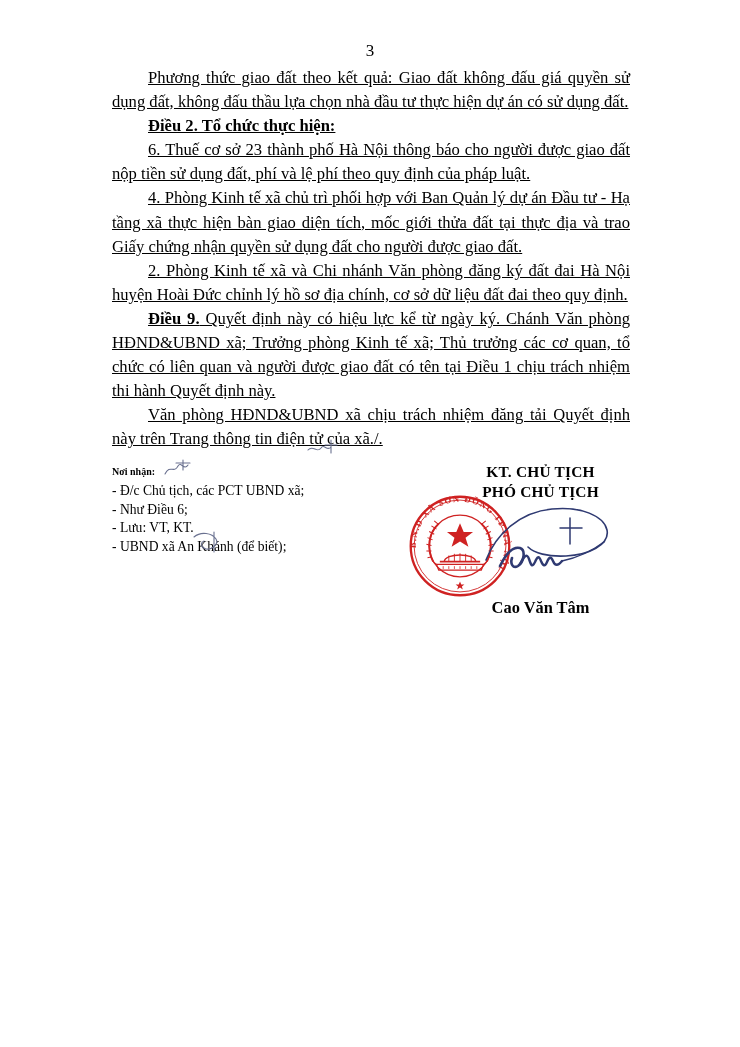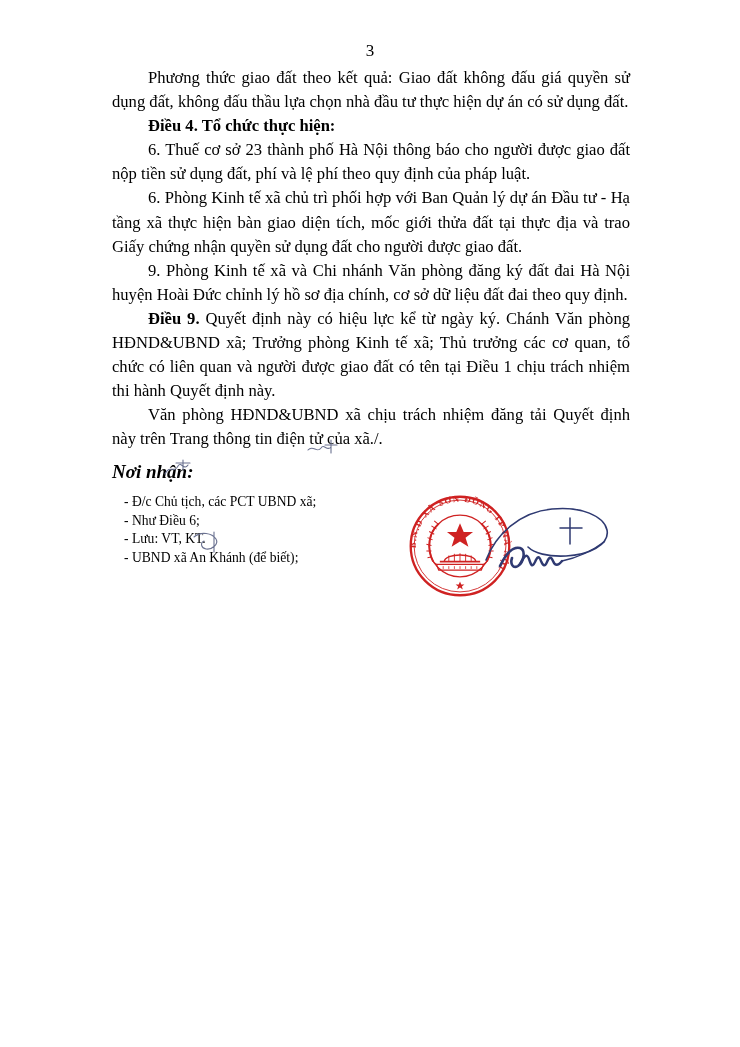--- a/index.html
+++ b/index.html
@@ -28,47 +28,47 @@
     text-align: center;
     font-size: 17px;
     line-height: 20px;
   }
   
   .doc-body {
     position: absolute;
     left: 112px;
     top: 66px;
     width: 518px;
+    text-decoration: underline;
   }
   .para {
     margin: 0;
     font-size: 16.6px;
     line-height: 24.1px;
     text-align: justify;
     text-indent: 36px;
     hyphens: none;
   }
   .heading-inline { font-weight: bold; }
 
   
   .recipients {
     position: absolute;
     left: 112px;
     top: 462px;
     width: 260px;
   }
   .recipients-title {
     font-weight: bold;
-    font-style: italic;
-    font-size: 19px;
+    font-size: 10px;
     line-height: 19px;
     margin: 0 0 1px 0;
   }
   .recipients-list {
-    margin: 12px;
+    margin: 0;
     padding: 0;
     list-style: none;
   }
   .recipients-list li {
     font-size: 13.6px;
     line-height: 18.6px;
     white-space: nowrap;
   }
 
   .signblock {
@@ -119,29 +119,29 @@
 <body>
 
 <div id="page">
 
   <div class="page-number">3</div>
 
   <div class="doc-body">
 
     <p class="para">Phương thức giao đất theo kết quả: Giao đất không đấu giá quyền sử dụng đất, không đấu thầu lựa chọn nhà đầu tư thực hiện dự án có sử dụng đất.</p>
 
-    <p class="para"><span class="heading-inline">Điều 4. Tổ chức thực hiện:</span></p>
+    <p class="para"><span class="heading-inline">Điều 2. Tổ chức thực hiện:</span></p>
 
     <p class="para">6. Thuế cơ sở 23 thành phố Hà Nội thông báo cho người được giao đất nộp tiền sử dụng đất, phí và lệ phí theo quy định của pháp luật.</p>
 
 
 
-    <p class="para">6. Phòng Kinh tế xã chủ trì phối hợp với Ban Quản lý dự án Đầu tư - Hạ tầng xã thực hiện bàn giao diện tích, mốc giới thửa đất tại thực địa và trao Giấy chứng nhận quyền sử dụng đất cho người được giao đất.</p>
-
-    <p class="para">9. Phòng Kinh tế xã và Chi nhánh Văn phòng đăng ký đất đai Hà Nội huyện Hoài Đức chỉnh lý hồ sơ địa chính, cơ sở dữ liệu đất đai theo quy định.</p>
+    <p class="para">4. Phòng Kinh tế xã chủ trì phối hợp với Ban Quản lý dự án Đầu tư - Hạ tầng xã thực hiện bàn giao diện tích, mốc giới thửa đất tại thực địa và trao Giấy chứng nhận quyền sử dụng đất cho người được giao đất.</p>
+
+    <p class="para">2. Phòng Kinh tế xã và Chi nhánh Văn phòng đăng ký đất đai Hà Nội huyện Hoài Đức chỉnh lý hồ sơ địa chính, cơ sở dữ liệu đất đai theo quy định.</p>
 
     <p class="para"><span class="heading-inline">Điều 9.</span><span> Quyết định này có hiệu lực kể từ ngày ký. Chánh Văn phòng HĐND&amp;UBND xã; Trưởng phòng Kinh tế xã; Thủ trưởng các cơ quan, tổ chức có liên quan và người được giao đất có tên tại Điều 1 chịu trách nhiệm thi hành Quyết định này.</span></p>
 
     <p class="para">Văn phòng HĐND&amp;UBND xã chịu trách nhiệm đăng tải Quyết định này trên Trang thông tin điện tử của xã./.</p>
 
   </div>
 
   <svg class="ink-mark ink-a" viewBox="0 0 42 26">
     <path d="M3 14 C8 8, 12 18, 16 12 C19 7, 22 16, 26 11 M20 9 L32 9 M26 4 L26 17" fill="none" stroke="#6a7190" stroke-width="1.1" stroke-linecap="round"></path>
   </svg>
@@ -158,20 +158,25 @@
 
   <svg class="ink-mark ink-b" viewBox="0 0 36 22">
     <path d="M2 16 C7 6, 11 16, 15 8 C18 3, 21 13, 25 7 M13 5 L27 5 M20 2 L20 12" fill="none" stroke="#6a7190" stroke-width="1.1" stroke-linecap="round"></path>
   </svg>
 
   <svg class="ink-mark ink-c" viewBox="0 0 40 26">
     <path d="M2 7 C9 1, 20 3, 24 9 C27 14, 20 20, 14 19 C9 18, 8 13, 12 11
              M22 2 L22 22" fill="none" stroke="#6a7190" stroke-width="1.1" stroke-linecap="round"></path>
   </svg>
 
+  <div class="signblock">
+    <div class="title-line">KT. CHỦ TỊCH</div>
+    <div class="title-line">PHÓ CHỦ TỊCH</div>
+    <div class="signer-name">Cao Văn Tâm</div>
+  </div>
 
   <svg class="seal" viewBox="0 0 200 200">
     <defs>
       <path id="sealArcOuter" d="M 100,100 m -79,0 a 79,79 0 1,1 158,0 a 79,79 0 1,1 -158,0"></path>
     </defs>
     <g stroke="#cf2222" fill="none">
       <circle cx="100" cy="100" r="88" stroke-width="4.2"></circle>
       <circle cx="100" cy="100" r="82" stroke-width="1.6"></circle>
       <circle cx="100" cy="100" r="55" stroke-width="2.4"></circle>
     </g>

